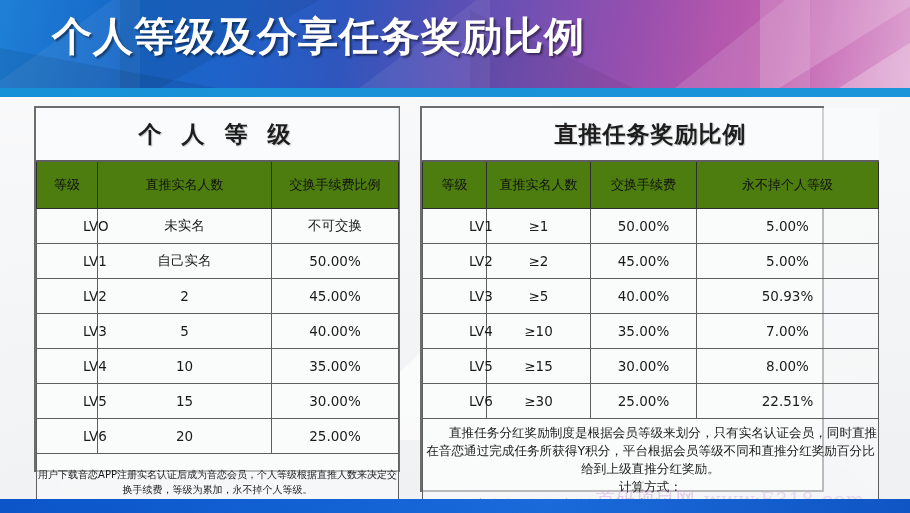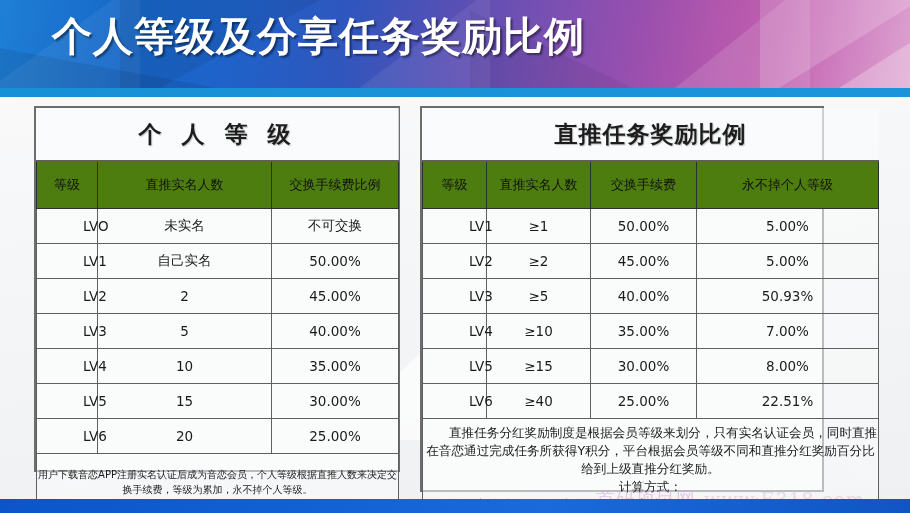--- a/index.html
+++ b/index.html
@@ -338,21 +338,21 @@
           <td>7.00%</td>
         </tr>
         <tr class="body">
           <td class="lvl">LV5</td>
           <td>≥15</td>
           <td>30.00%</td>
           <td>8.00%</td>
         </tr>
         <tr class="body">
           <td class="lvl">LV6</td>
-          <td>≥40</td>
+          <td>≥30</td>
           <td>25.00%</td>
           <td>22.51%</td>
         </tr>
 
         <tr>
           <td class="note-cell" colspan="4">
             <div class="para indent">直推任务分红奖励制度是根据会员等级来划分，只有实名认证会员，同时直推在音恋通过完成任务所获得Y积分，平台根据会员等级不同和直推分红奖励百分比给到上级直推分红奖励。</div>
             <div class="para">计算方式：</div>
             <div class="para indent">每日直推分红奖励=直推每日任务完成获取Y积分数量*上级（自已）所在会员直推任务奖励比例。</div>
           </td>

